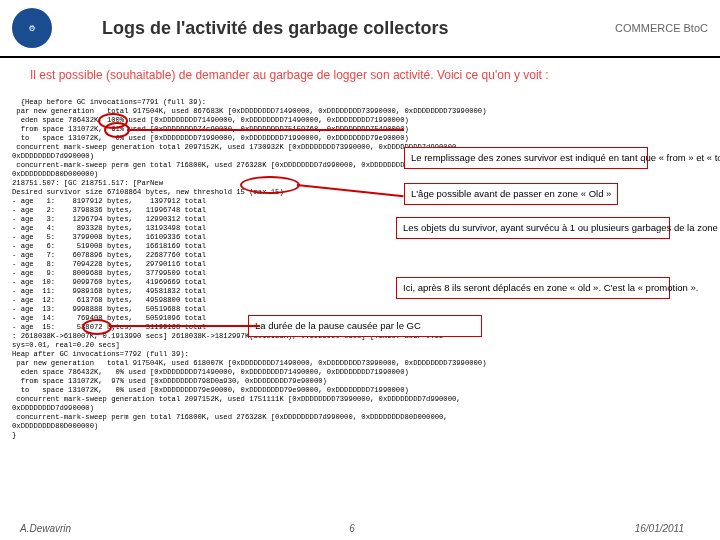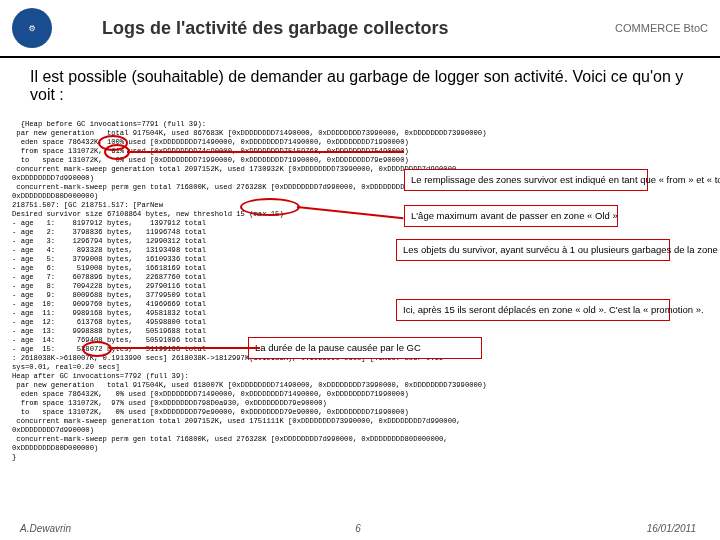--- a/index.html
+++ b/index.html
@@ -37,22 +37,22 @@
     color: #333;
     margin-left: 50px;
   }
   .logo-right {
     font-size: 11px;
     color: #666;
     text-align: right;
   }
   .intro {
     padding: 10px 30px 5px 30px;
-    font-size: 16px;
-    color: #000000;
+    font-size: 12px;
+    color: #ef4444;
   }
   .log-container {
     position: relative;
     padding: 2px 12px;
     font-family: "Courier New", monospace;
     font-size: 7.2px;
     line-height: 1.25;
     color: #000;
     white-space: pre;
   }
@@ -74,21 +74,21 @@
     font-family: Arial, sans-serif;
     font-size: 9.5px;
     color: #000;
     padding: 4px 6px;
     line-height: 1.25;
   }
   .footer {
     position: absolute;
     bottom: 6px;
     left: 0;
-    right: 4px;
+    right: 16px;
     display: flex;
     justify-content: space-between;
     padding: 0 20px;
     font-size: 10px;
     font-style: italic;
     color: #555;
   }
   .footer .center {
     position: absolute;
     left: 50%;
@@ -147,23 +147,23 @@
 }</span>
 
   
   <div class="circle" style="left:98px; top:26px; width:26px; height:12px;"></div>
   <div class="circle" style="left:104px; top:35px; width:22px; height:12px;"></div>
   <div class="circle" style="left:240px; top:89px; width:56px; height:14px;"></div>
   <div class="circle" style="left:82px; top:232px; width:26px; height:12px;"></div>
 
   
   <div class="annot-box" style="left:404px; top:60px; width:230px;">Le remplissage des zones survivor est indiqué en tant que « from » et « to »</div>
-  <div class="annot-box" style="left:404px; top:96px; width:200px;">L'âge maximum avant de passer en zone « Old »</div>
+  <div class="annot-box" style="left:404px; top:96px; width:200px;">L'âge possible avant de passer en zone « Old »</div>
   <div class="annot-box" style="left:396px; top:130px; width:260px;">Les objets du survivor, ayant survécu à 1 ou plusieurs garbages de la zone « new », peuvent être indiqués sur demande dans le log gc (paramètre printTenuringDistribution).</div>
-  <div class="annot-box" style="left:396px; top:190px; width:260px;">Ici, après 15 ils seront déplacés en zone « old ». C'est la « promotion ».</div>
+  <div class="annot-box" style="left:396px; top:190px; width:260px;">Ici, après 8 ils seront déplacés en zone « old ». C'est la « promotion ».</div>
   <div class="annot-box" style="left:248px; top:228px; width:220px;">La durée de la pause causée par le GC</div>
 
   
   <div class="line" style="left:127px; top:42px; width:277px;"></div>
   <div class="line" style="left:297px; top:97px; width:107px; transform:rotate(6deg); transform-origin:left center;"></div>
   <div class="line" style="left:109px; top:238px; width:151px;"></div>
 </div>
 
 <div class="footer">
   <span>A.Dewavrin</span>

